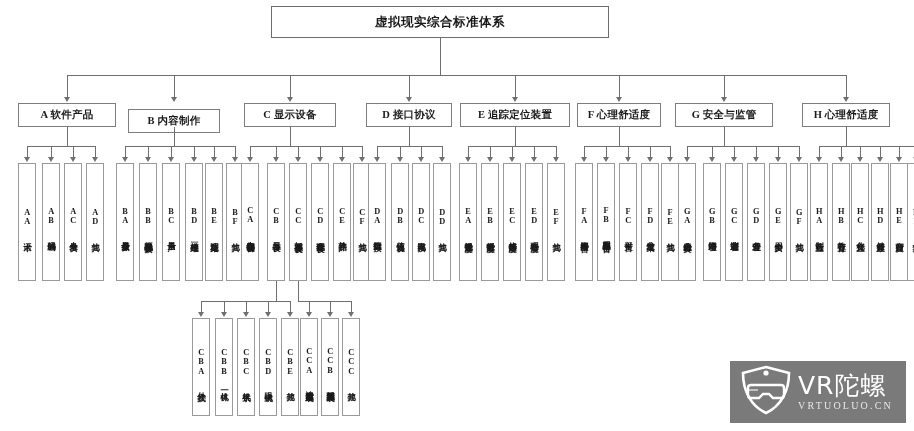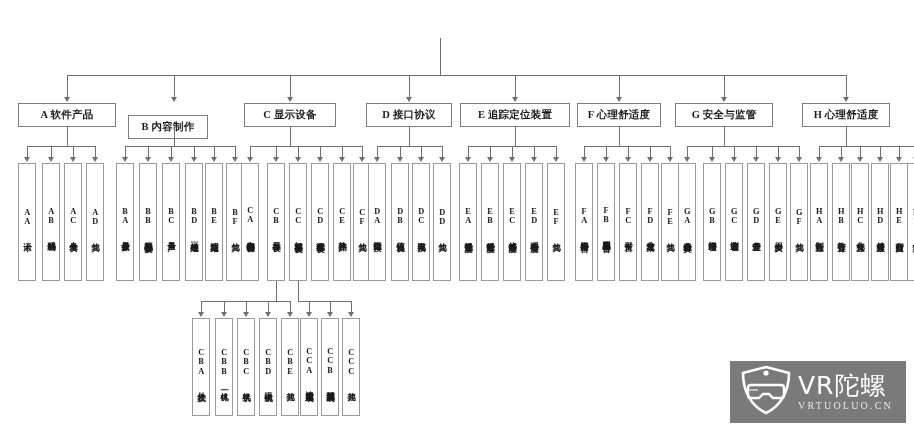--- a/index.html
+++ b/index.html
@@ -90,20 +90,23 @@
   #logo .sub{
     font-family:"Liberation Serif","DejaVu Serif",serif;
     font-size:10px;color:#e8e8e8;letter-spacing:2.2px;margin-top:3px;
   }
 </style>
 </head>
 <body>
 
 <div id="canvas">
 
+  <div class="box root" style="left:271px;top:6px;width:338px;height:32px;">
+    <span>虚拟现实综合标准体系</span>
+  </div>
 
   <div id="conn-l2">
       <div class="ln v" style="left:440px;top:38px;height:37px;"></div>
       <div class="ln h" style="left:67px;top:75px;width:779px;"></div>
       <div class="ln v" style="left:67px;top:75px;height:23px;"></div>
       <div class="arw" style="left:64px;top:97px;"></div>
       <div class="ln v" style="left:174px;top:75px;height:23px;"></div>
       <div class="arw" style="left:171px;top:97px;"></div>
       <div class="ln v" style="left:290px;top:75px;height:23px;"></div>
       <div class="arw" style="left:287px;top:97px;"></div>
@@ -116,21 +119,21 @@
       <div class="ln v" style="left:724px;top:75px;height:23px;"></div>
       <div class="arw" style="left:721px;top:97px;"></div>
       <div class="ln v" style="left:846px;top:75px;height:23px;"></div>
       <div class="arw" style="left:843px;top:97px;"></div>
     </div>
 
   <div id="lvl2-layer">
       <div class="box lvl2" style="left:18px;top:103px;width:98px;height:24px;">
         <span>A 软件产品</span>
       </div>
-      <div class="box lvl2" style="left:128px;top:115px;width:80px;height:24px;">
+      <div class="box lvl2" style="left:128px;top:109px;width:92px;height:24px;">
         <span>B 内容制作</span>
       </div>
       <div class="box lvl2" style="left:244px;top:103px;width:92px;height:24px;">
         <span>C 显示设备</span>
       </div>
       <div class="box lvl2" style="left:366px;top:103px;width:86px;height:24px;">
         <span>D 接口协议</span>
       </div>
       <div class="box lvl2" style="left:460px;top:103px;width:110px;height:24px;">
         <span>E 追踪定位装置</span>

